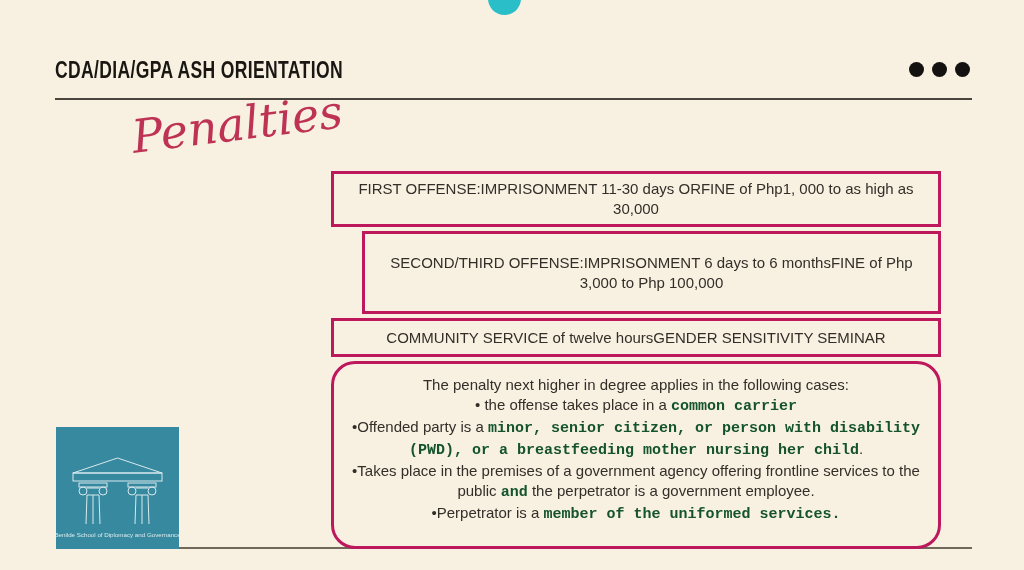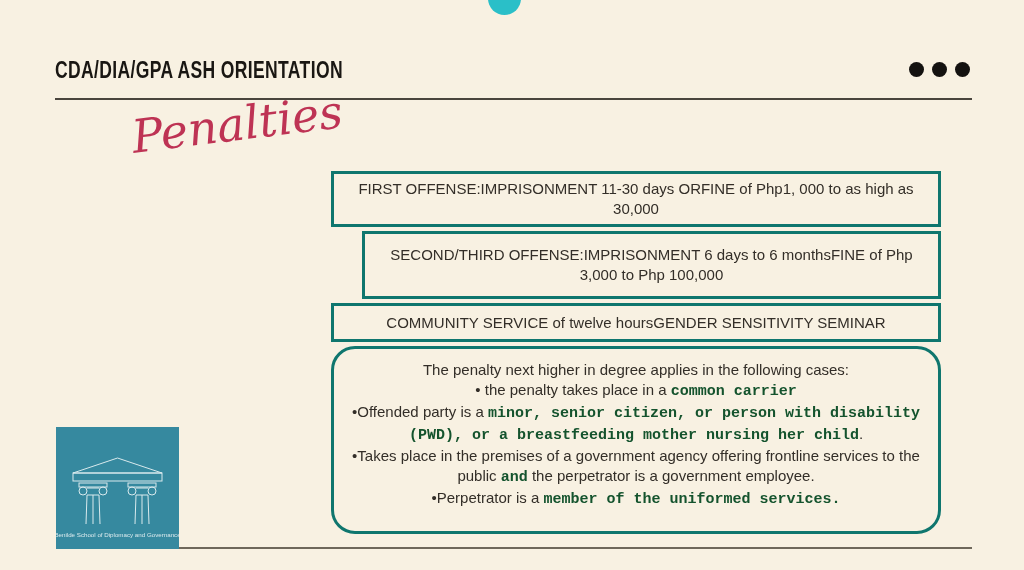--- a/index.html
+++ b/index.html
@@ -63,36 +63,36 @@
   .boxes {
     position: absolute;
     left: 331px; top: 171px;
     width: 610px;
     display: flex;
     flex-direction: column;
     gap: 4px;
     z-index: 2;
   }
   .pbox {
-    border: 3px solid #0f766e;
+    border: 3px solid #be185d;
     background: #F8F1E2;
     display: flex;
     flex-direction: column;
     align-items: center;
     justify-content: center;
     padding: 4px 18px;
     font-size: 15px;
     line-height: 20px;
     color: #332E28;
     text-align: center;
   }
   .pbox .line { width: 100%; }
   .pbox .bold { font-weight: 700; color: #14532d; font-family: Liberation Mono, monospace; }
   .pbox-0 { height: 56px; }
-  .pbox-1 { height: 68px; margin-left: 31px; }
+  .pbox-1 { height: 83px; margin-left: 31px; }
   .pbox-2 { height: 39px; }
   .pbox-3 { height: 188px; justify-content: flex-start; padding-top: 11px; border-radius: 24px; }
   .logo {
     position: absolute;
     left: 56px; top: 427px;
     width: 123px; height: 122px;
     background: #36899F;
     z-index: 1;
   }
   .logo svg { display: block; width: 100%; height: 100%; }
@@ -123,21 +123,21 @@
         <div class="line"><span>FIRST OFFENSE:IMPRISONMENT 11-30 days ORFINE of Php1, 000 to as high as 30,000</span></div>
       </div>
     <div class="pbox pbox-1">
         <div class="line"><span>SECOND/THIRD OFFENSE:IMPRISONMENT 6 days to 6 monthsFINE of Php 3,000 to Php 100,000</span></div>
       </div>
     <div class="pbox pbox-2">
         <div class="line"><span>COMMUNITY SERVICE of twelve hoursGENDER SENSITIVITY SEMINAR</span></div>
       </div>
     <div class="pbox pbox-3">
         <div class="line"><span>The penalty next higher in degree applies in the following cases:</span></div>
-        <div class="line"><span>• the penalty takes place in a </span><span class="bold">common carrier</span></div>
+        <div class="line"><span>• the offense takes place in a </span><span class="bold">common carrier</span></div>
         <div class="line"><span>•Offended party is a </span><span class="bold">minor, senior citizen, or person with disability (PWD), or a breastfeeding mother nursing her child</span><span>.</span></div>
         <div class="line"><span>•Takes place in the premises of a government agency offering frontline services to the public </span><span class="bold">and</span><span> the perpetrator is a government employee.</span></div>
         <div class="line"><span>•Perpetrator is a </span><span class="bold">member of the uniformed services.</span></div>
       </div>
   </div>
 
   <div class="logo">
     <svg viewBox="0 0 123 122">
       <g fill="none" stroke="#D9EAED" stroke-width="1">
         <path d="M17 46 L61.5 31 L106 46 Z"></path>

